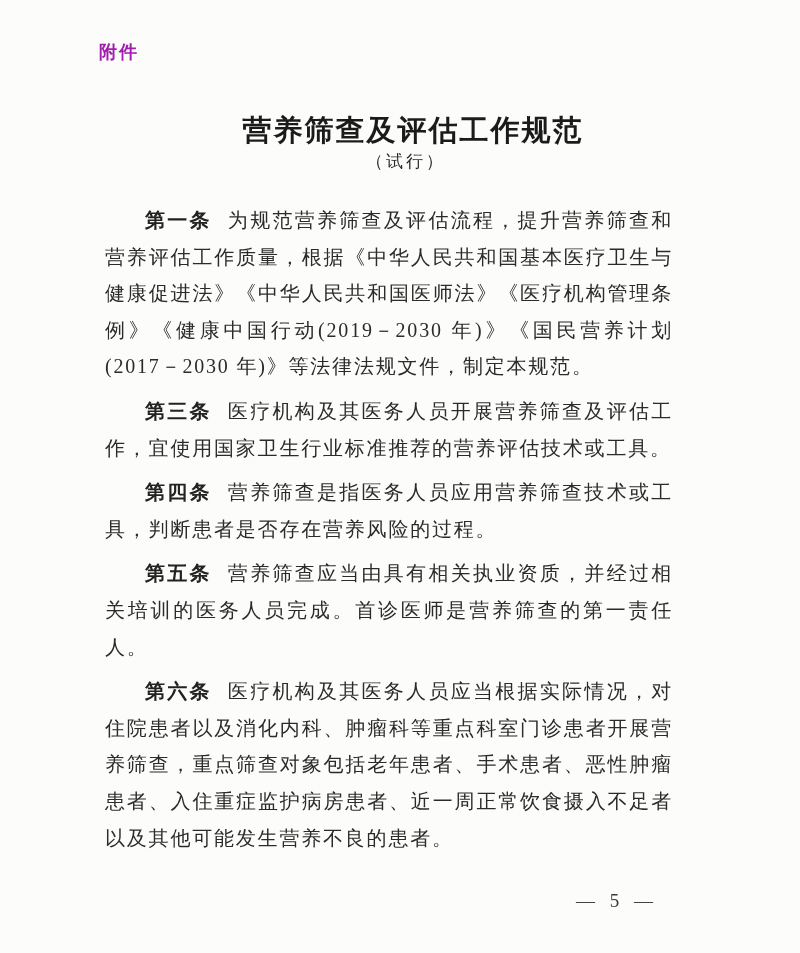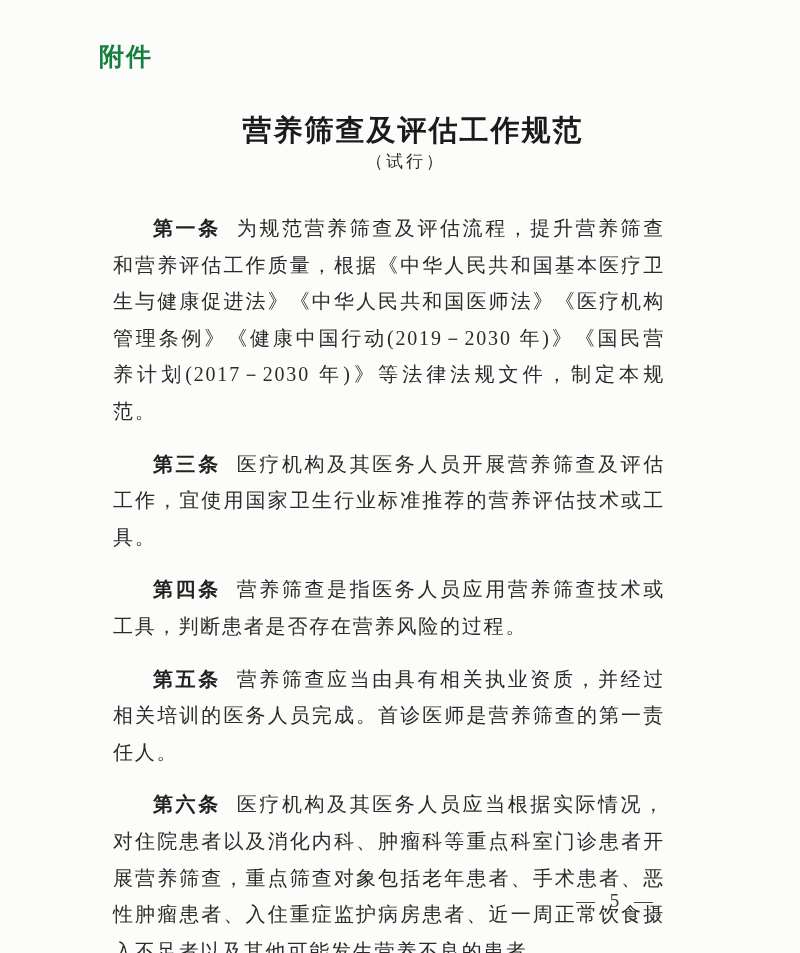--- a/index.html
+++ b/index.html
@@ -15,23 +15,23 @@
     overflow: hidden;
     font-family: "Liberation Serif", serif;
     color: #2b2b2b;
   }
   .attachment {
     position: absolute;
     top: 40px;
     left: 99px;
     font-family: "Liberation Sans", sans-serif;
     font-weight: 700;
-    font-size: 25px;
+    font-size: 18px;
     letter-spacing: 2px;
-    color: #15803d;
+    color: #a21caf;
   }
   .title {
     position: absolute;
     top: 98px;
     left: 0;
     width: 100%;
     margin: 13px;
     text-align: center;
     font-family: "Liberation Sans", sans-serif;
     font-weight: 700;
@@ -56,21 +56,21 @@
     left: 97px;
     width: 584px;
     font-size: 20px;
     line-height: 36.6px;
     letter-spacing: 1.8px;
     text-align: justify;
     text-justify: inter-ideograph;
     color: #2b2b2b;
   }
   .article {
-    margin: 16px;
+    margin: 8px;
     padding: 0;
     text-indent: 2em;
   }
   .article-label {
     font-family: "Liberation Sans", sans-serif;
     font-weight: 700;
     color: #222;
     margin-right: 16px;
   }
   .footer {

